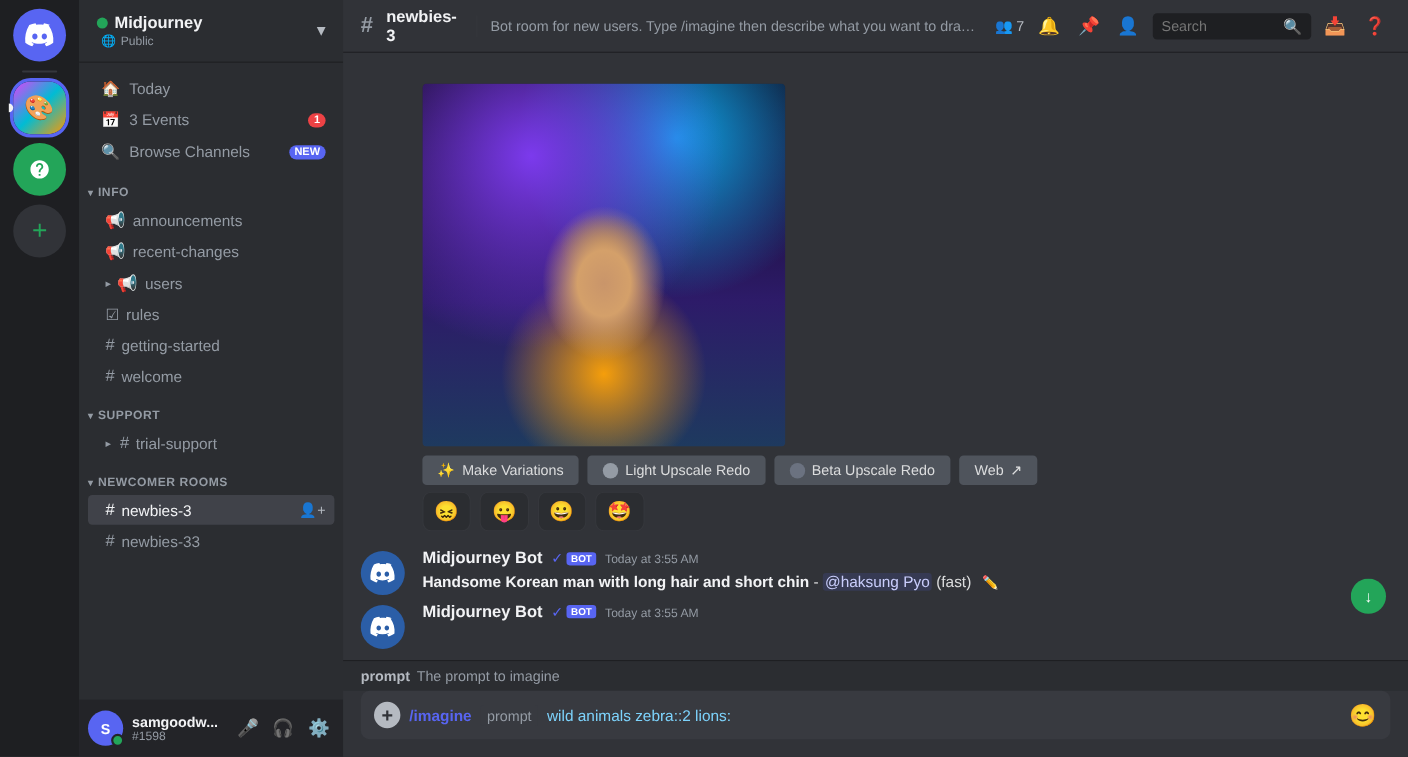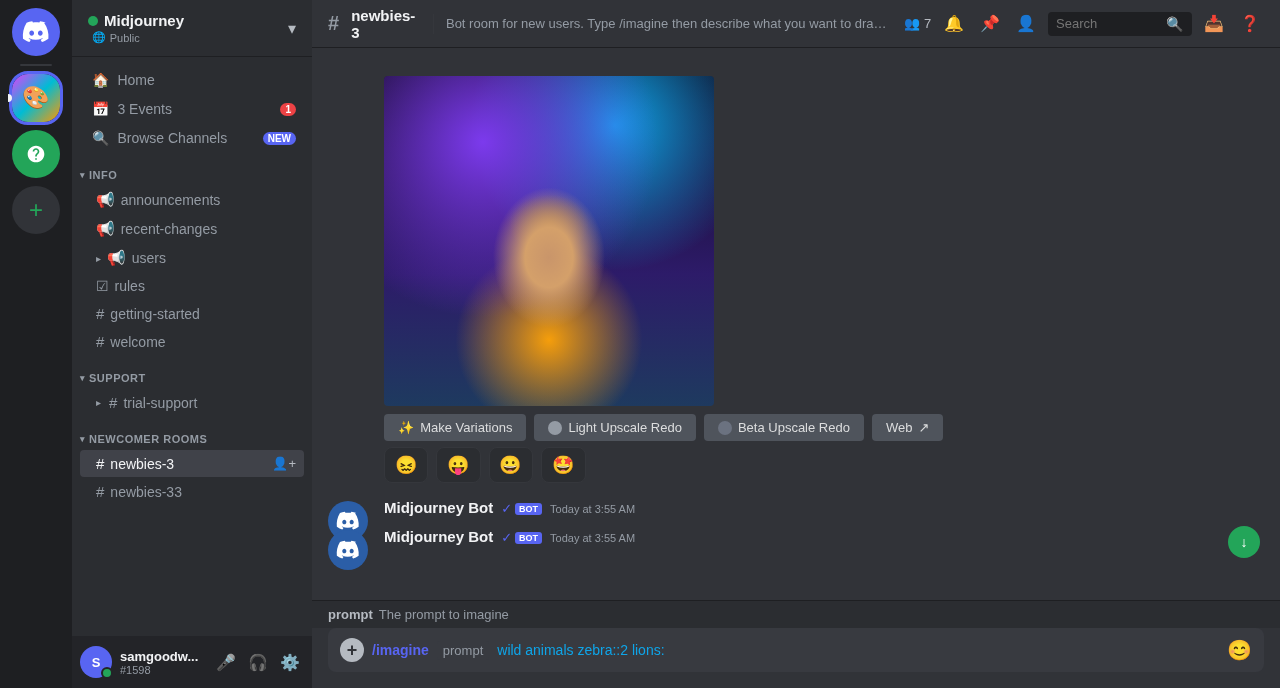--- a/index.html
+++ b/index.html
@@ -478,21 +478,21 @@
       font-size: 13px;
       padding: 2px 6px;
       border-radius: 3px;
       flex-shrink: 0;
     }
     .chat-input-text {
       flex: 1;
       background: none;
       border: none;
       outline: none;
-      color: #0ea5e9;
+      color: #7dd3fc;
       font-size: 14px;
       font-family: inherit;
     }
     .chat-emoji-btn {
       font-size: 20px;
       cursor: pointer;
       color: #949ba4;
       flex-shrink: 0;
     }
 
@@ -558,21 +558,21 @@
         🌐 <span>Public</span>
       </div>
     </div>
     <span style="color:#b5bac1; font-size:16px;">▾</span>
   </div>
 
   <div class="channel-list">
 
     <div class="nav-item">
       <span>🏠</span>
-      <span>Home</span>
+      <span>Today</span>
     </div>
     <div class="nav-item">
       <span>📅</span>
       <span>3 Events</span>
       <span class="badge-count">1</span>
     </div>
     <div class="nav-item">
       <span>🔍</span>
       <span>Browse Channels</span>
       <span class="badge-new">NEW</span>
@@ -714,20 +714,26 @@
         </svg>
       </div>
       <div class="message-header">
         <span class="message-author">Midjourney Bot</span>
         <span style="display:flex;align-items:center;gap:3px;">
           <span style="color:#5865f2;font-size:13px;">✓</span>
           <span class="bot-badge">BOT</span>
         </span>
         <span class="message-time">Today at 3:55 AM</span>
       </div>
+      <div class="message-content">
+        <strong>Handsome Korean man with long hair and short chin</strong>
+        - <span class="mention">@haksung Pyo</span>
+        <span> (fast)</span>
+        <span style="margin-left:6px;color:#b5bac1;font-size:12px;">✏️</span>
+      </div>
     </div>
 
     <div class="message-group" style="margin-top:4px;">
       <div class="message-avatar" style="background: #2b5ea7; font-size:18px;">
         <svg width="24" height="20" viewBox="0 0 28 22" fill="white">
           <path d="M23.7 1.8C21.9 1 20 .5 18 .2c-.2.4-.5.9-.7 1.3-2.1-.3-4.2-.3-6.3 0-.2-.4-.5-.9-.7-1.3-2 .3-3.9.8-5.7 1.6C1.3 7.3.5 12.6 1 17.8c2.2 1.6 4.3 2.6 6.4 3.2.5-.7 1-1.4 1.4-2.2-.8-.3-1.5-.7-2.2-1.1.2-.1.4-.3.5-.4 4.3 2 8.9 2 13.2 0l.5.4c-.7.4-1.5.8-2.2 1.1.4.8.9 1.5 1.4 2.2 2.1-.6 4.2-1.6 6.4-3.2.6-6-1-11.2-4.2-15.9zM9.7 14.8c-1.3 0-2.4-1.2-2.4-2.7s1.1-2.7 2.4-2.7 2.4 1.2 2.4 2.7-1.1 2.7-2.4 2.7zm8.6 0c-1.3 0-2.4-1.2-2.4-2.7s1.1-2.7 2.4-2.7 2.4 1.2 2.4 2.7-1.1 2.7-2.4 2.7z"></path>
         </svg>
       </div>
       <div class="message-header">
         <span class="message-author">Midjourney Bot</span>

